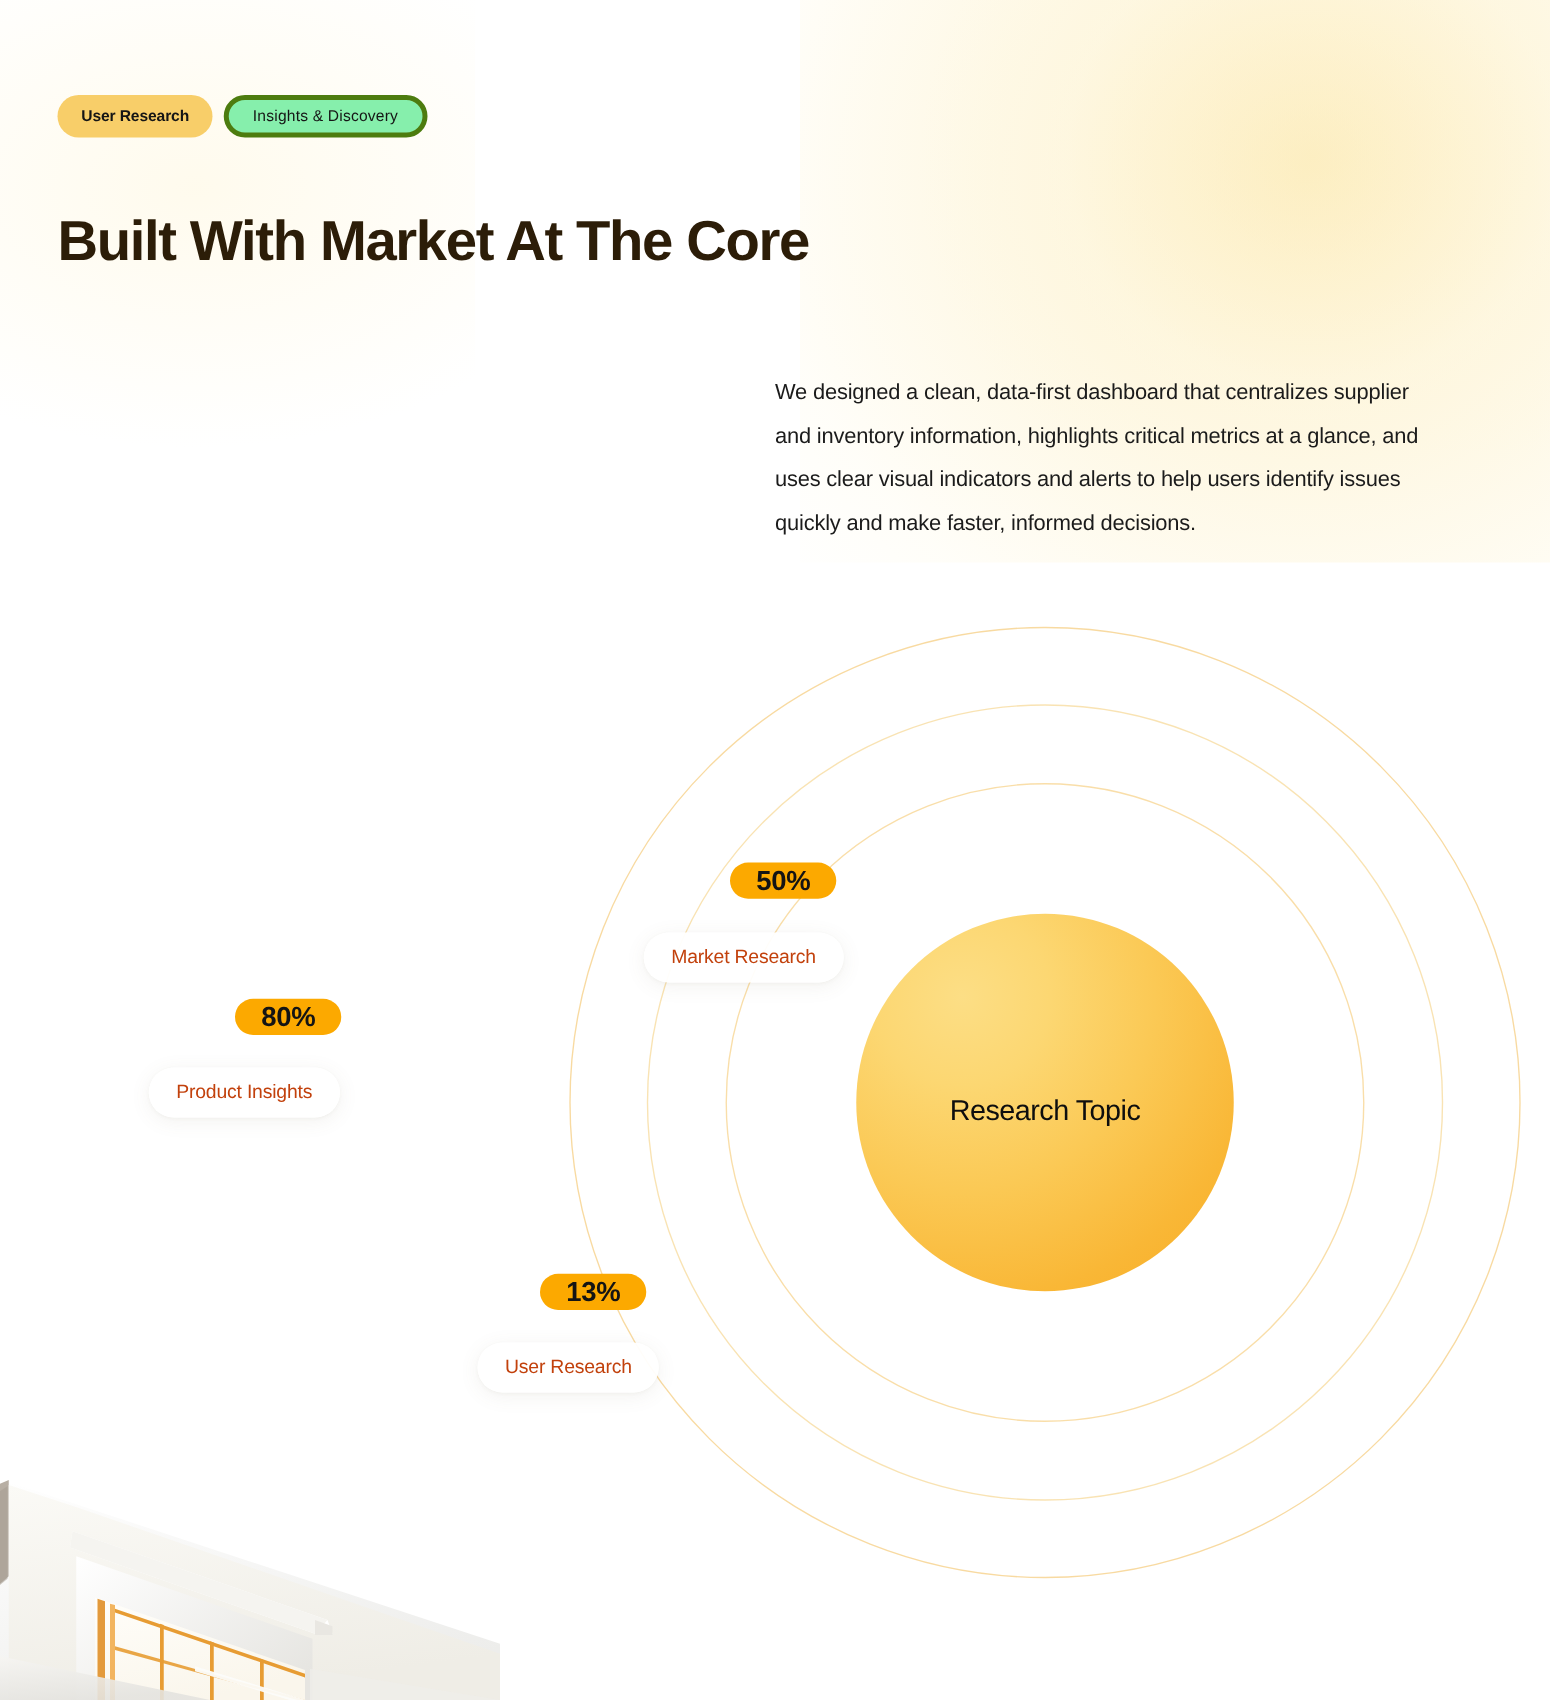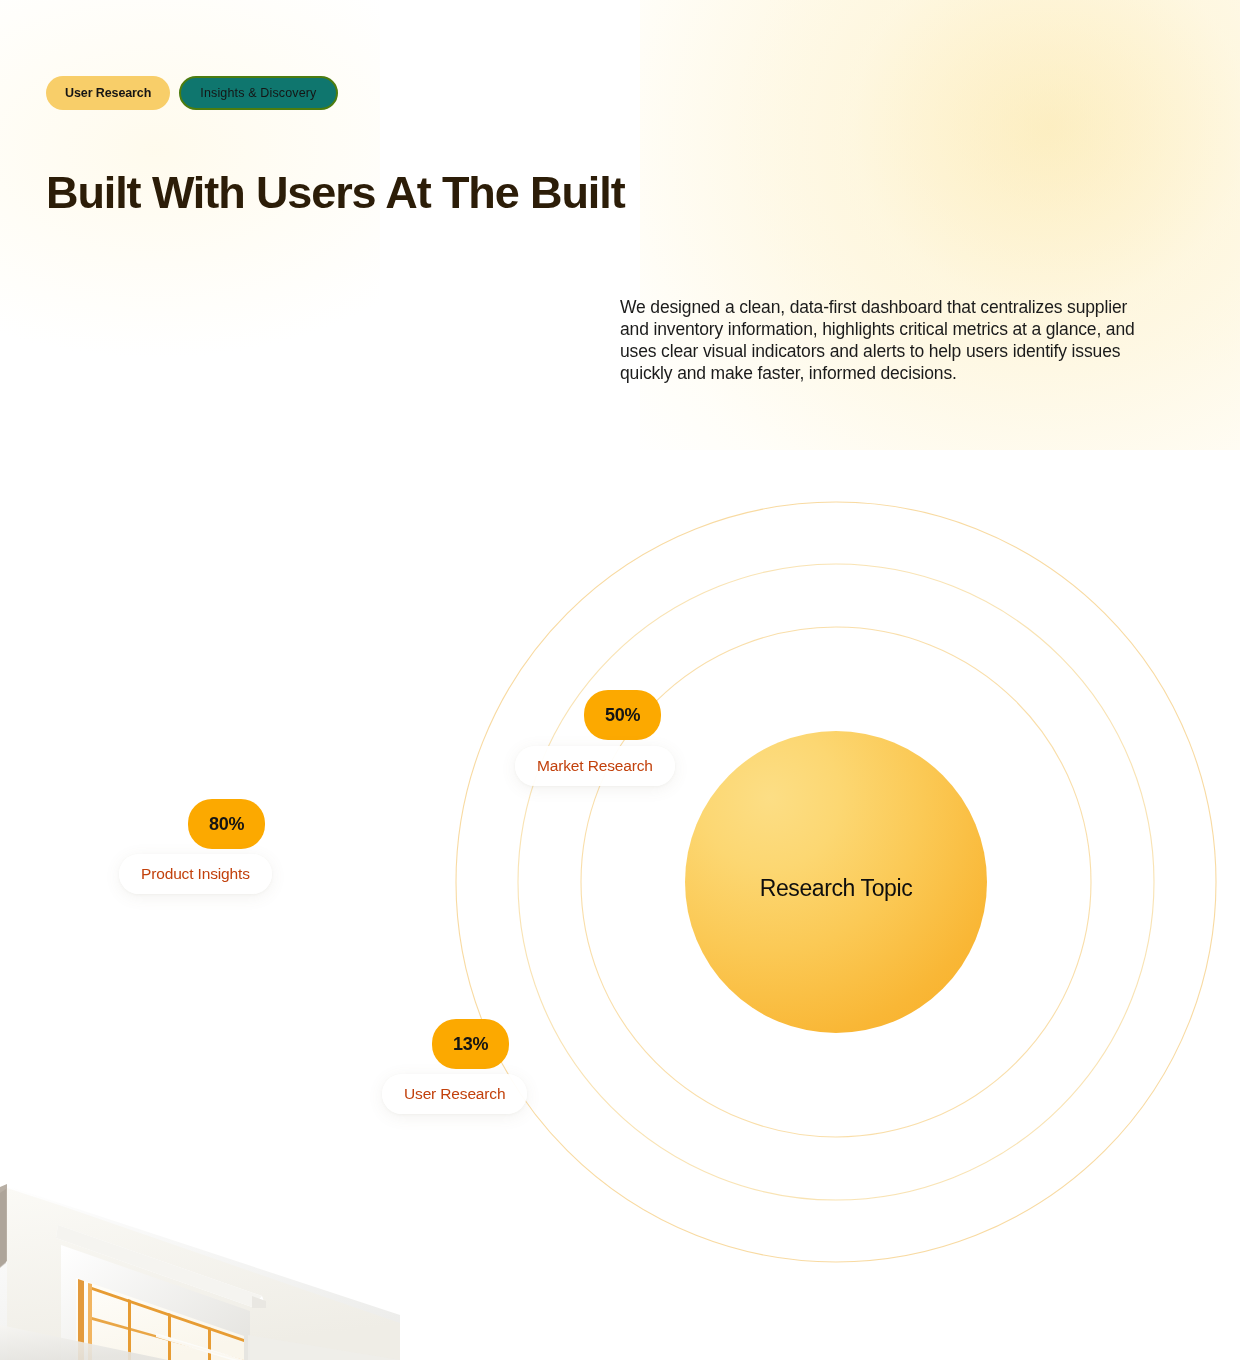--- a/index.html
+++ b/index.html
@@ -69,22 +69,22 @@
     font-weight:700;
     letter-spacing:-0.1px;
     color:#151515;
     white-space:nowrap;
     cursor:pointer;
   }
   .tab.active {
     background:#F8CE69;
   }
   .tab.ghost {
-    background:#0f766e;
-    border:2px solid #4d7c0f;
+    background:#86efac;
+    border:4px solid #4d7c0f;
     font-weight:500;
     letter-spacing:0.15px;
   }
 
   
   .headline {
     position:absolute;
     left:46px; top:163px;
     z-index:6;
   }
@@ -104,21 +104,21 @@
     color:#5B431C;
     white-space:nowrap;
   }
 
   
   .lede {
     position:absolute;
     left:620px; top:296px;
     width:525px;
     font-size:17.5px;
-    line-height:22px;
+    line-height:35px;
     letter-spacing:-0.15px;
     color:#1B1B1B;
     z-index:6;
   }
 
   
   .diagram {
     position:absolute;
     left:0; top:0;
     width:1240px; height:1360px;
@@ -152,28 +152,28 @@
     margin-top:13px;
   }
 
   
   .node {
     position:absolute;
     z-index:5;
   }
   .pct {
     position:absolute;
-    height:50px;
+    height:29px;
     border-radius:24px;
     background:#FCA900;
     display:flex;
     align-items:center;
     justify-content:center;
     padding:0 21px;
-    font-size:18px;
+    font-size:22px;
     font-weight:600;
     letter-spacing:-0.2px;
     color:#141414;
     cursor:pointer;
   }
   .chip {
     position:absolute;
     height:40px;
     border-radius:20px;
     background:rgba(255,255,255,0.94);
@@ -221,21 +221,21 @@
 <div class="tabs">
   <div class="tab active">
     <span>User Research</span>
   </div>
   <div class="tab ghost">
     <span>Insights &amp; Discovery</span>
   </div>
 </div>
 
 <div class="headline">
-  <div class="l1">Built With Users At The Built</div>
+  <div class="l1">Built With Market At The Core</div>
 </div>
 
 <div class="lede">We designed a clean, data-first dashboard that centralizes supplier and inventory information, highlights critical metrics at a glance, and uses clear visual indicators and alerts to help users identify issues quickly and make faster, informed decisions.</div>
 
 <div class="diagram">
   <svg width="1240" height="1360" viewBox="0 0 1240 1360" fill="none" xmlns="http://www.w3.org/2000/svg">
     <circle cx="836" cy="882" r="380" stroke="#F3C468" stroke-opacity="0.62" stroke-width="1.1" fill="none"></circle>
     <circle cx="836" cy="882" r="318" stroke="#F4C768" stroke-opacity="0.50" stroke-width="1.1" fill="none"></circle>
     <circle cx="836" cy="882" r="255" stroke="#F4C76A" stroke-opacity="0.58" stroke-width="1.1" fill="none"></circle>
   </svg>

